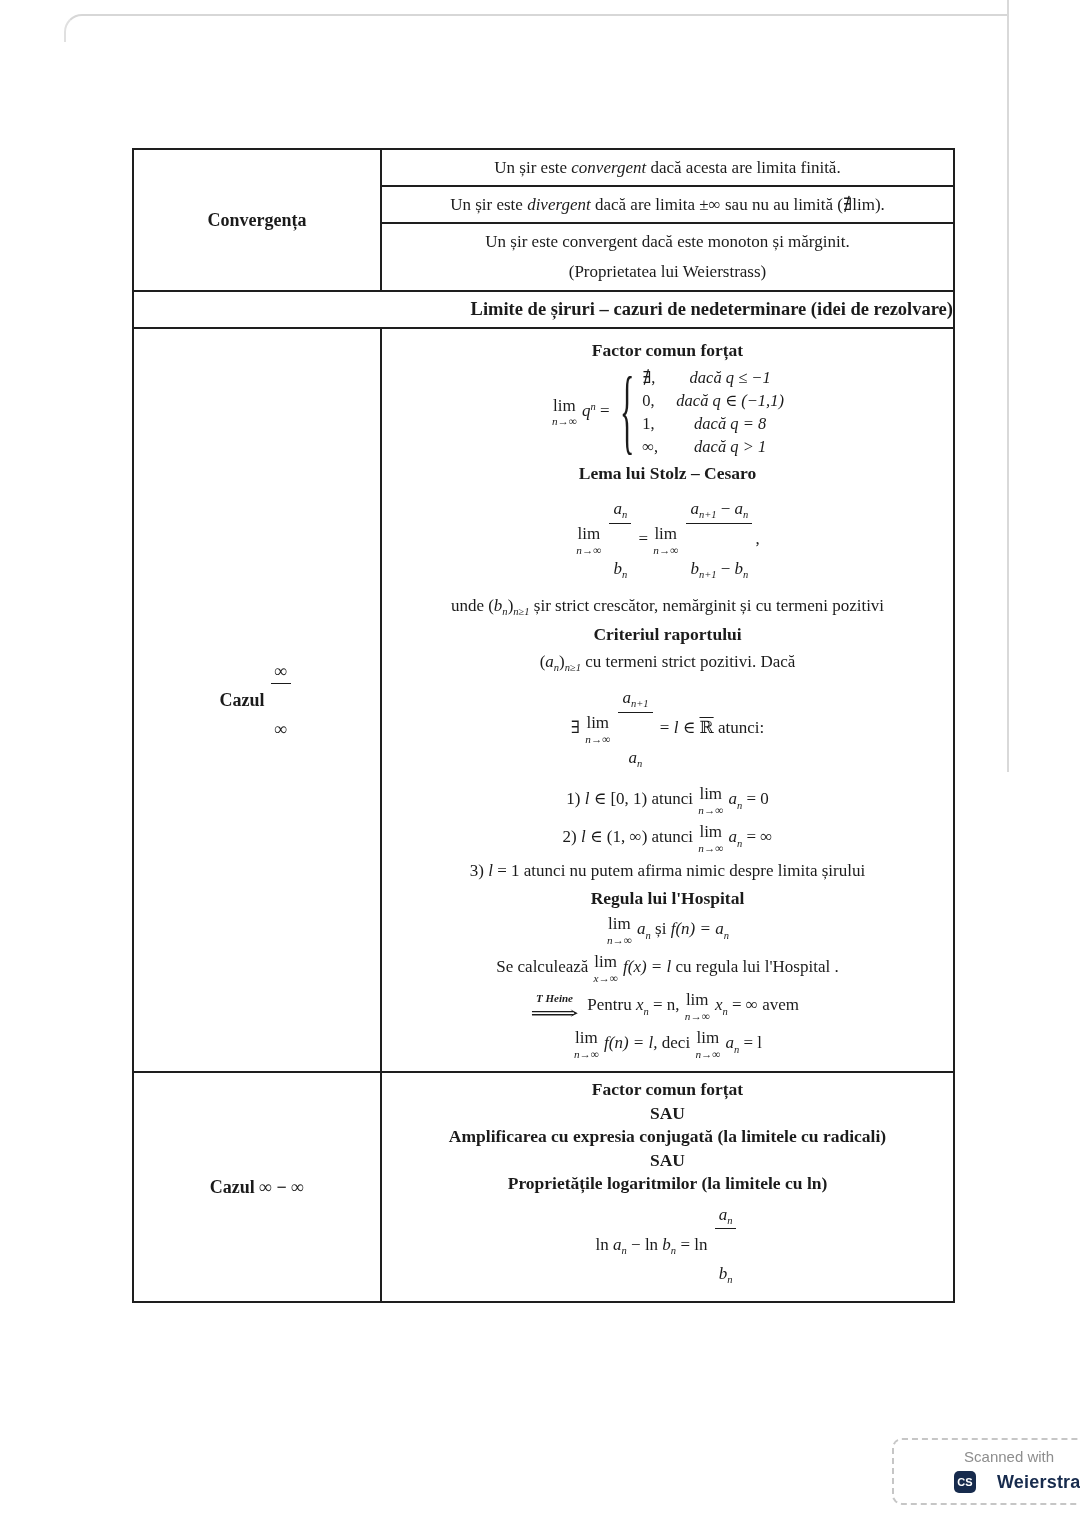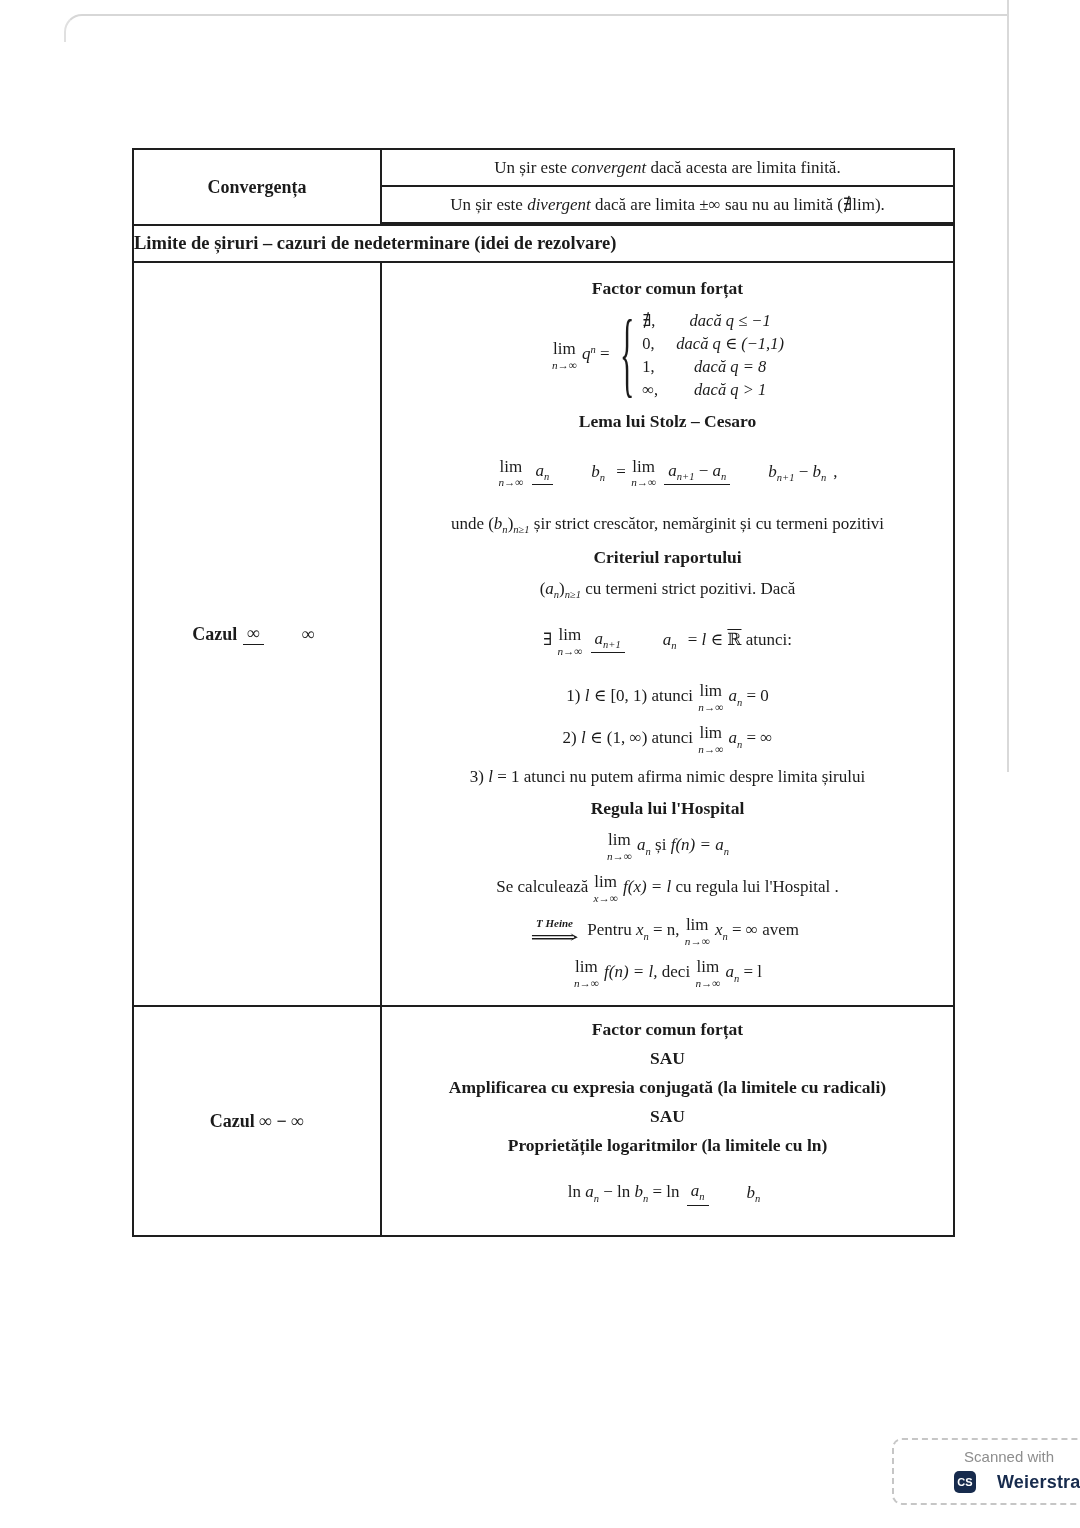--- a/index.html
+++ b/index.html
@@ -16,39 +16,39 @@
 
   
   .sheet-table { position:absolute; left:132px; top:148px; width:823px; border:2.5px solid #1e1e1e; background:#fff; }
   .grid2 { display:grid; grid-template-columns:248px 1fr; }
   .lcell { border-right:2px solid #1e1e1e; display:flex; align-items:center; justify-content:center;
            font-weight:bold; font-size:18px; text-align:center; padding:4px; }
   .subrow { display:flex; align-items:center; justify-content:center; font-size:17px; padding:2px 8px; text-align:center; }
   .subrow.bordered { border-bottom:2px solid #1e1e1e; }
   .r1-sub1, .r1-sub2 { height:37px; }
   .r1-sub3 { height:66px; flex-direction:column; line-height:1.75; }
-  .title-row { border-top:2px solid #1e1e1e; height:37px; display:flex; align-items:center; justify-content:flex-start;
+  .title-row { border-top:2px solid #1e1e1e; height:37px; display:flex; align-items:center; justify-content:flex-end;
                font-weight:bold; font-size:18.5px; }
   .case-row3 { border-top:2px solid #1e1e1e; }
   .case-row4 { border-top:2.5px solid #1e1e1e; }
   .rcell { display:flex; flex-direction:column; justify-content:space-evenly; padding:4px 8px; }
   .rcell.h742 { height:742px; }
   .rcell.h228 { height:228px; }
 
   .tline { text-align:center; font-size:17px; }
   .hline { text-align:center; font-size:17.5px; font-weight:bold; }
   .mi { font-style:italic; }
   sub { font-size:0.62em; }
   sup { font-size:0.62em; }
 
   .lim { display:inline-flex; flex-direction:column; align-items:center; vertical-align:middle; line-height:1; margin:0 1px; }
   .lim-top { font-size:1em; line-height:1.05; }
   .lim-sub { font-size:0.66em; font-style:italic; margin-top:2px; line-height:1; }
 
-  .frac { display:inline-flex; flex-direction:row; align-items:center; vertical-align:middle; line-height:1.15; margin:17px 3px;gap:34px; }
+  .frac { display:inline-flex; flex-direction:column; align-items:center; vertical-align:middle; line-height:1.15; margin:8px 3px;gap:34px; }
   .fn { border-bottom:1.5px solid #1b1b1b; padding:0 4px 1px; }
   .fd { padding:1px 4px 0;text-align:right; }
 
   .cases { display:inline-flex; align-items:center; vertical-align:middle; text-align:left; margin-left:4px; }
   .brace { display:inline-block; font-size:30px; transform:scaleY(3.15); transform-origin:50% 52%; padding:0 2px; font-weight:400; }
   .crows { display:inline-flex; flex-direction:column; gap:3px; margin-left:6px; }
   .crow { display:grid; grid-template-columns:30px auto; font-size:16.5px; }
   .cv { text-align:left; }
   .cc { font-style:italic; text-align:center; padding-left:4px; }
 
@@ -82,20 +82,24 @@
   <div class="sheet-table">
 
     <div class="grid2">
       <div class="lcell">Convergența</div>
       <div>
         <div class="subrow bordered r1-sub1">
           <span>Un șir este</span>&nbsp;<span class="mi">convergent</span>&nbsp;<span>dacă acesta are limita finită.</span>
         </div>
         <div class="subrow bordered r1-sub2">
           <span>Un șir este</span>&nbsp;<span class="mi">divergent</span>&nbsp;<span>dacă are limita ±∞ sau nu au limită (∄lim).</span>
+        </div>
+        <div class="subrow r1-sub3">
+          <span>Un șir este convergent dacă este monoton și mărginit.</span>
+          <span>(Proprietatea lui Weierstrass)</span>
         </div>
       </div>
     </div>
 
     <div class="title-row">
       <span>Limite de șiruri – cazuri de nedeterminare (idei de rezolvare)</span>
     </div>
 
     <div class="grid2 case-row3">
       <div class="lcell">

